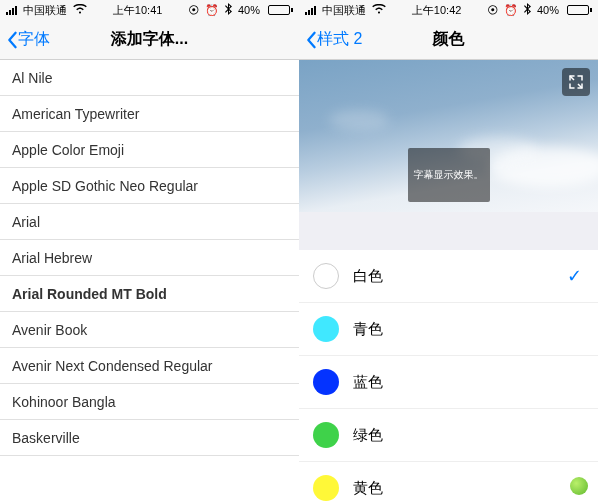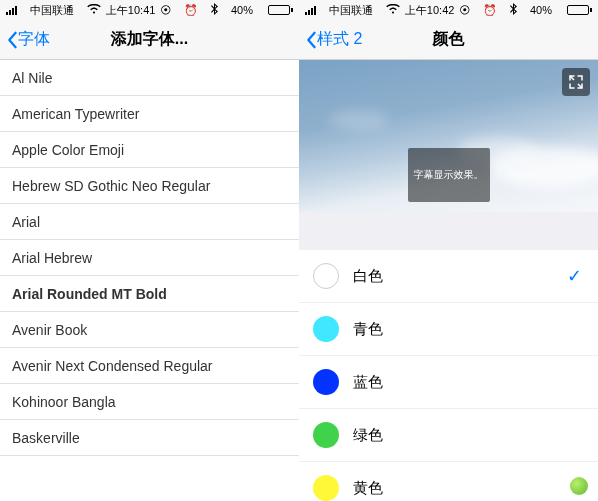--- a/index.html
+++ b/index.html
@@ -1,20 +1,20 @@
 <!DOCTYPE html>
 <html><head>
 <meta charset="utf-8">
 <style>
 * { margin: 0; padding: 0; box-sizing: border-box; font-family: -apple-system, "Helvetica Neue", Arial, sans-serif; }
 body { width: 598px; height: 501px; background: #fff; overflow: hidden; position: relative; }
 .phones { display: flex; width: 598px; height: 501px; }
 .phone { width: 299px; height: 501px; position: relative; background: #fff; overflow: hidden; }
 .status-bar { height: 20px; display: flex; align-items: center; justify-content: space-between; padding: 0 6px; font-size: 11px; font-weight: 500; background: #f7f7f7; }
-.status-left, .status-right { display: flex; align-items: center; gap: 13px; }
+.status-left, .status-right { display: flex; align-items: center; gap: 6px; }
 .signal { display: inline-flex; align-items: flex-end; gap: 1px; }
 .signal span { width: 2px; background: #000; display: inline-block; }
 .signal span:nth-child(1){height:3px}.signal span:nth-child(2){height:5px}.signal span:nth-child(3){height:7px}.signal span:nth-child(4){height:9px}
 .wifi { font-size: 12px; }
 .battery { display: inline-flex; align-items: center; }
 .battery-body { width: 22px; height: 10px; border: 1px solid #000; border-radius: 2px; position: relative; margin-left: 2px; }
 .battery-fill { width: 40%; height: 100%; background: #000; }
 .battery-tip { width: 2px; height: 4px; background: #000; margin-left: 1px; }
 .nav-bar { height: 40px; display: flex; align-items: center; justify-content: center; position: relative; background: #f7f7f7; border-bottom: 1px solid #d1d1d1; }
 .back-btn { position: absolute; left: 6px; display: flex; align-items: center; color: #007aff; font-size: 16px; cursor: pointer; }
@@ -91,21 +91,21 @@
         <div class="font-row ">
           <span>Al Nile</span>
         </div>
         <div class="font-row typewriter">
           <span>American Typewriter</span>
         </div>
         <div class="font-row ">
           <span>Apple Color Emoji</span>
         </div>
         <div class="font-row ">
-          <span>Hebrew SD Gothic Neo Regular</span>
+          <span>Apple SD Gothic Neo Regular</span>
         </div>
         <div class="font-row ">
           <span>Arial</span>
         </div>
         <div class="font-row ">
           <span>Arial Hebrew</span>
         </div>
         <div class="font-row bold">
           <span>Arial Rounded MT Bold</span>
         </div>

